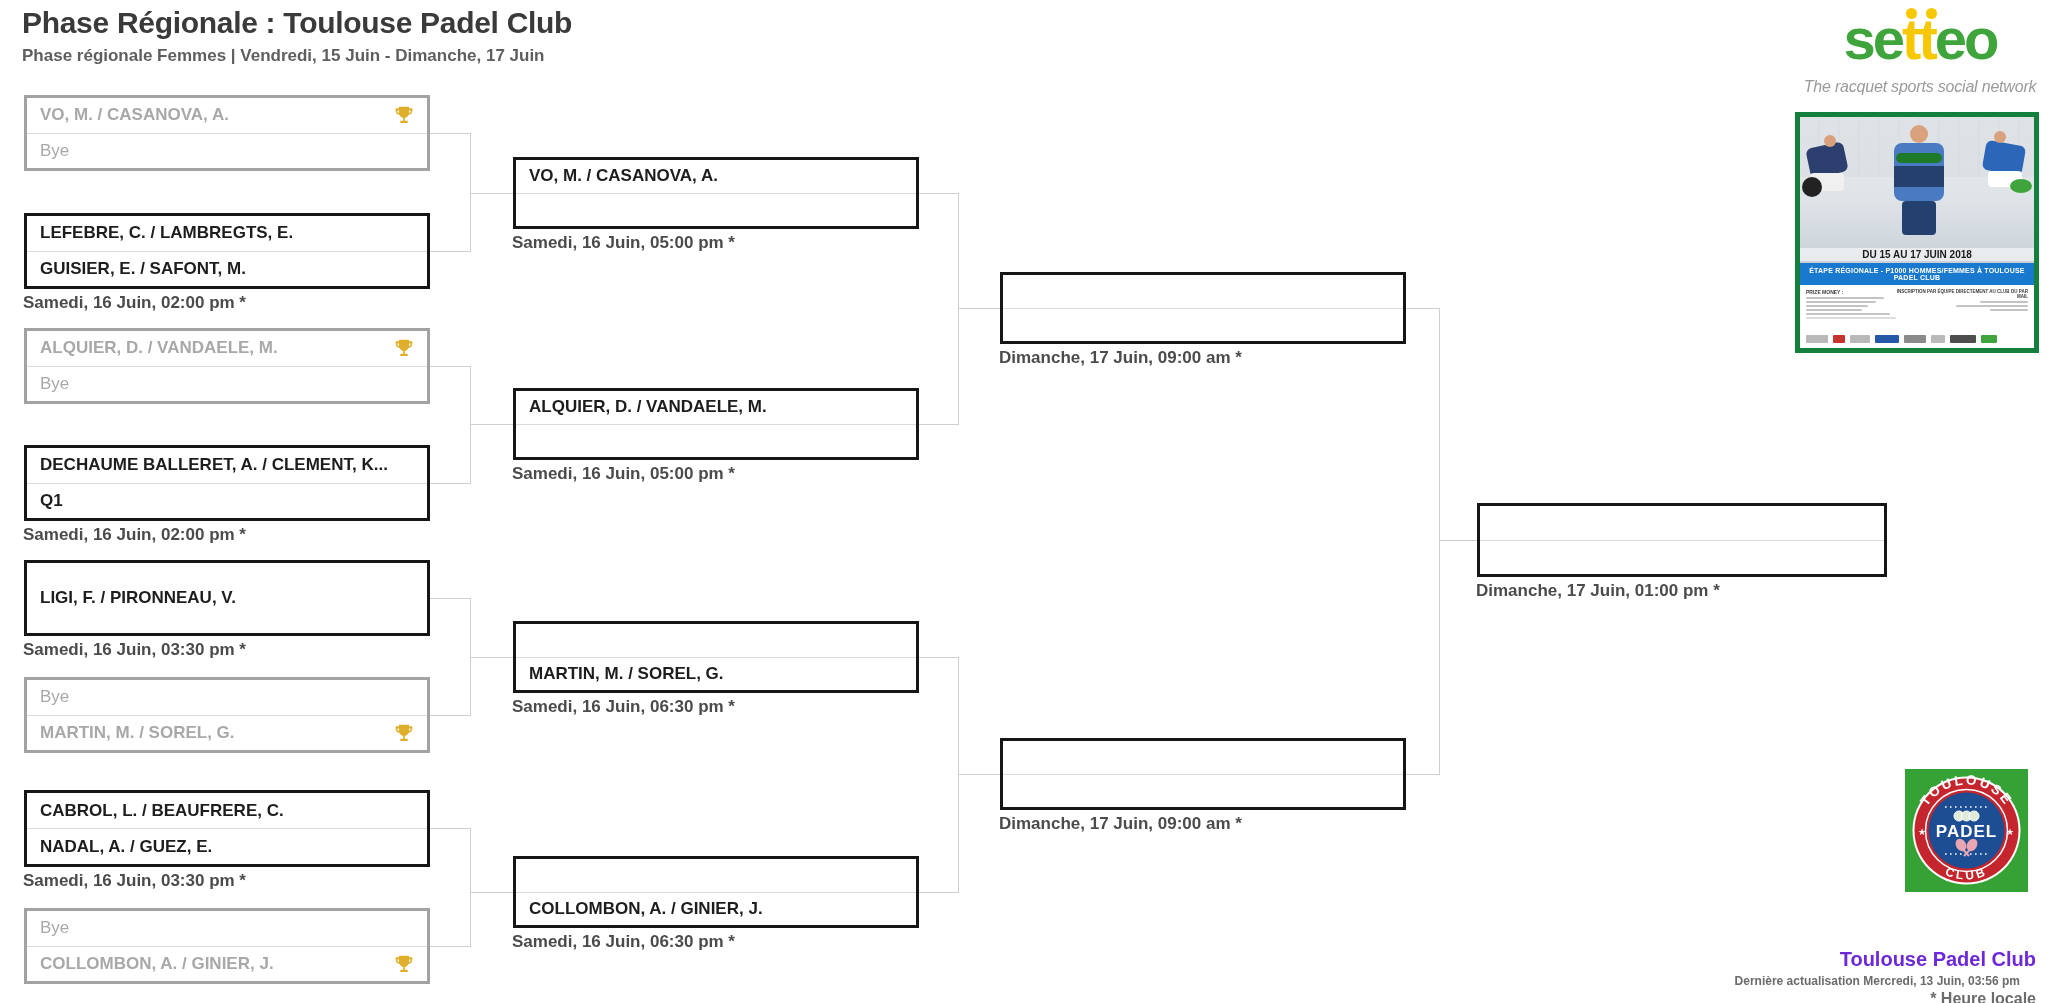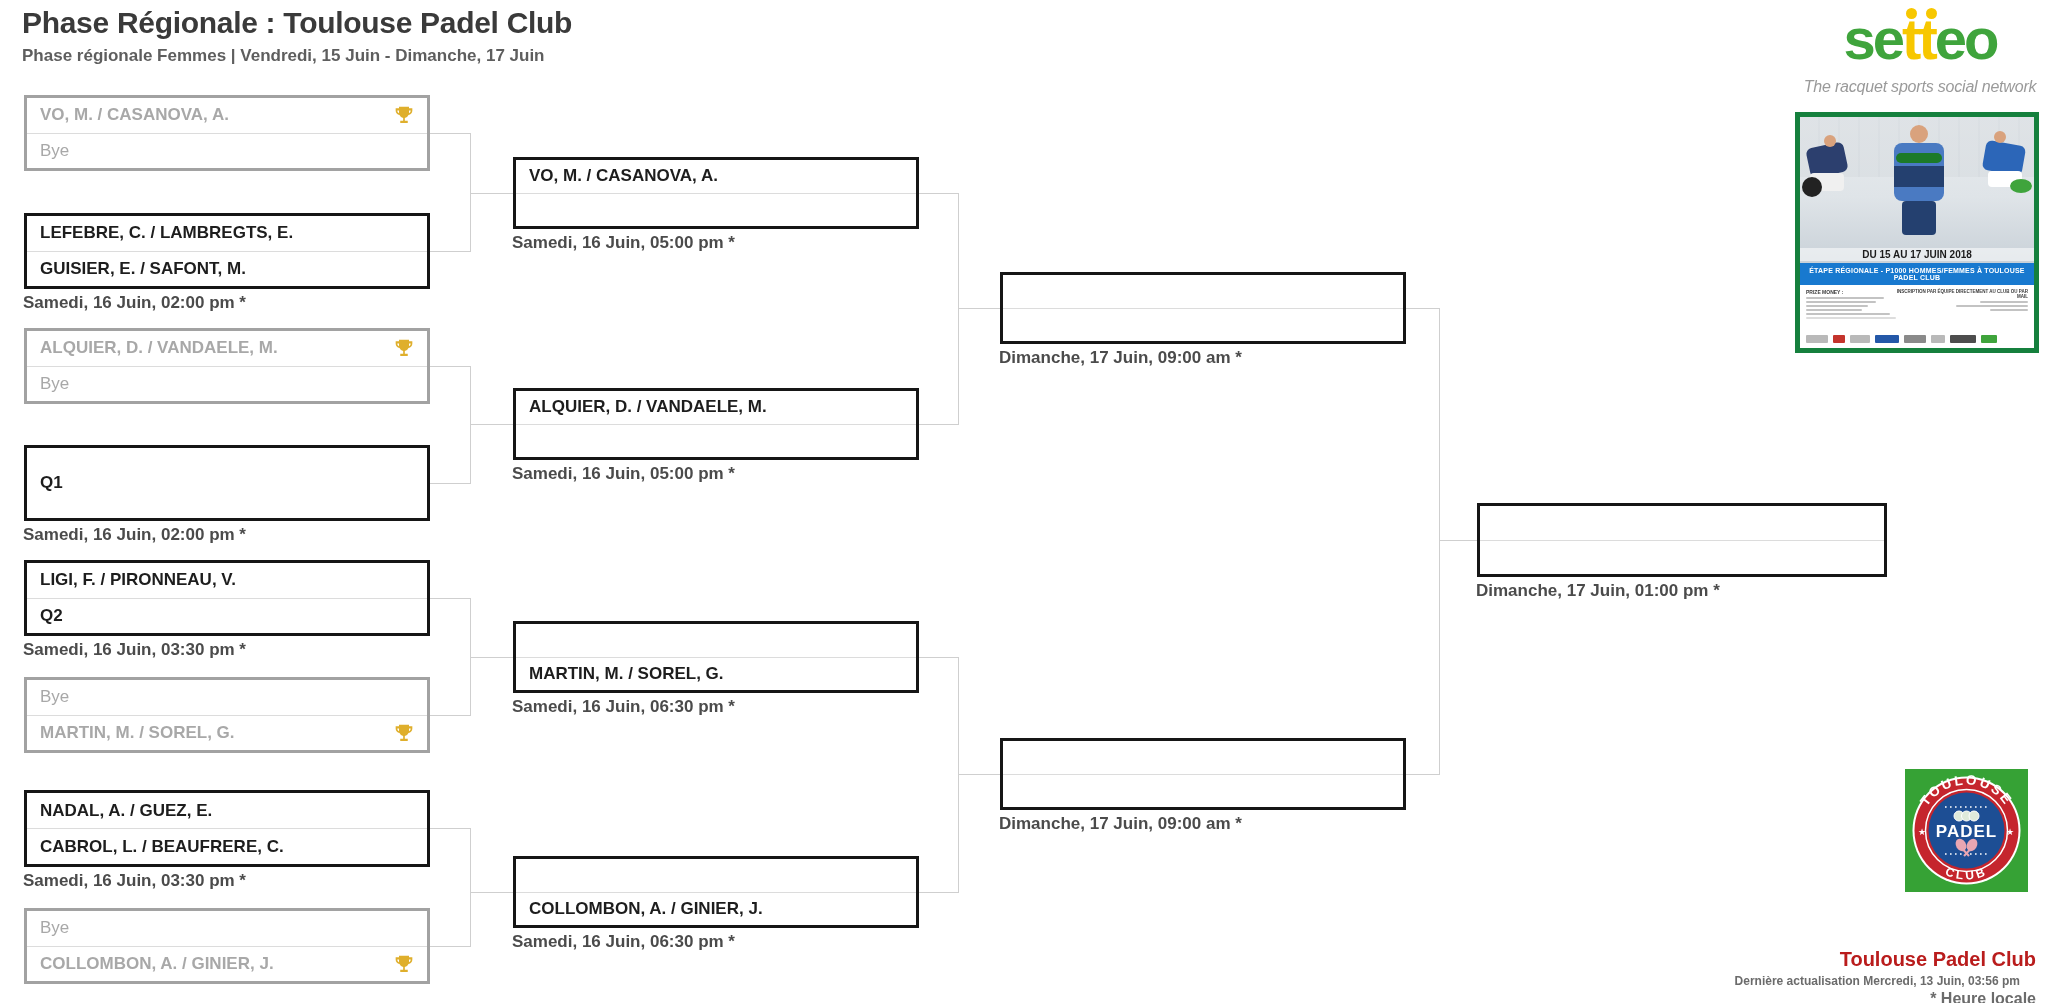--- a/index.html
+++ b/index.html
@@ -46,21 +46,21 @@
   .pcol.right{align-items:flex-end;text-align:right;}
   .ph{font-size:5px;font-weight:bold;color:#3a3a3a;}
   .pbar{height:2px;background:#a9a9a9;opacity:.7;border-radius:1px;}
   .psponsors{display:flex;align-items:center;gap:5px;padding:3px 6px 5px;background:#fff;}
   .spn{height:8px;border-radius:1px;background:#b9b9b9;}
 
   
   .badge{position:absolute;left:1905px;top:769px;width:123px;height:123px;}
 
   
-  .fclub{position:absolute;right:12px;top:948px;font-size:20px;font-weight:bold;color:#b91c1c;text-align:right;}
+  .fclub{position:absolute;right:12px;top:948px;font-size:20px;font-weight:bold;color:#6d28d9;text-align:right;}
   .fupd{position:absolute;right:28px;top:974px;font-size:12px;font-weight:bold;color:#6b6b6b;text-align:right;}
   .fnote{position:absolute;right:12px;top:990px;font-size:16px;font-weight:bold;color:#6b6b6b;text-align:right;}
 </style>
 </head>
 <body>
 
 <div id="stage">
 
   <div class="title">Phase Régionale : Toulouse Padel Club</div>
   <div class="subtitle">Phase régionale Femmes | Vendredi, 15 Juin - Dimanche, 17 Juin</div>
@@ -98,55 +98,55 @@
           </svg>
         </span>
     </div>
     <div class="slot">
         <span class="team byetxt">Bye</span>
       </div>
   </div>
 
   <div class="match" style="left:24px;top:445px;height:76px;">
     <div class="slot">
+        <span class="team">DECHAUME BALLERET, A. / CLEMENT, K...</span>
+      </div>
+    <div class="slot">
         <span class="team">Q1</span>
       </div>
   </div>
   <div class="mdate" style="left:23px;top:525px;">Samedi, 16 Juin, 02:00 pm *</div>
 
   <div class="match" style="left:24px;top:560px;height:76px;">
     <div class="slot">
         <span class="team">LIGI, F. / PIRONNEAU, V.</span>
-      </div>
-    <div class="slot">
-        <span class="team">Q2</span>
       </div>
   </div>
   <div class="mdate" style="left:23px;top:640px;">Samedi, 16 Juin, 03:30 pm *</div>
 
   <div class="match bye" style="left:24px;top:677px;height:76px;">
     <div class="slot">
         <span class="team byetxt">Bye</span>
       </div>
     <div class="slot">
         <span class="team">MARTIN, M. / SOREL, G.</span>
       <span class="trophy">
           <svg width="20" height="20" viewBox="0 0 24 24" fill="#dfaf2c">
             <path d="M6 2h12v2h4v3c0 2.6-2 4.8-4.6 5a6.7 6.7 0 0 1-4.4 3.7V19h3.5v2.5H7.5V19H11v-3.3A6.7 6.7 0 0 1 6.6 12C4 11.8 2 9.6 2 7V4h4V2zm-2 5c0 1.3.9 2.4 2 2.8V6.5H4V7zm16 0v-.5h-2v3.3c1.1-.4 2-1.5 2-2.8z"></path>
           </svg>
         </span>
     </div>
   </div>
 
   <div class="match" style="left:24px;top:790px;height:77px;">
     <div class="slot">
+        <span class="team">CABROL, L. / BEAUFRERE, C.</span>
+      </div>
+    <div class="slot">
         <span class="team">NADAL, A. / GUEZ, E.</span>
-      </div>
-    <div class="slot">
-        <span class="team">CABROL, L. / BEAUFRERE, C.</span>
       </div>
   </div>
   <div class="mdate" style="left:23px;top:871px;">Samedi, 16 Juin, 03:30 pm *</div>
 
   <div class="match bye" style="left:24px;top:908px;height:76px;">
     <div class="slot">
         <span class="team byetxt">Bye</span>
       </div>
     <div class="slot">
         <span class="team">COLLOMBON, A. / GINIER, J.</span>

